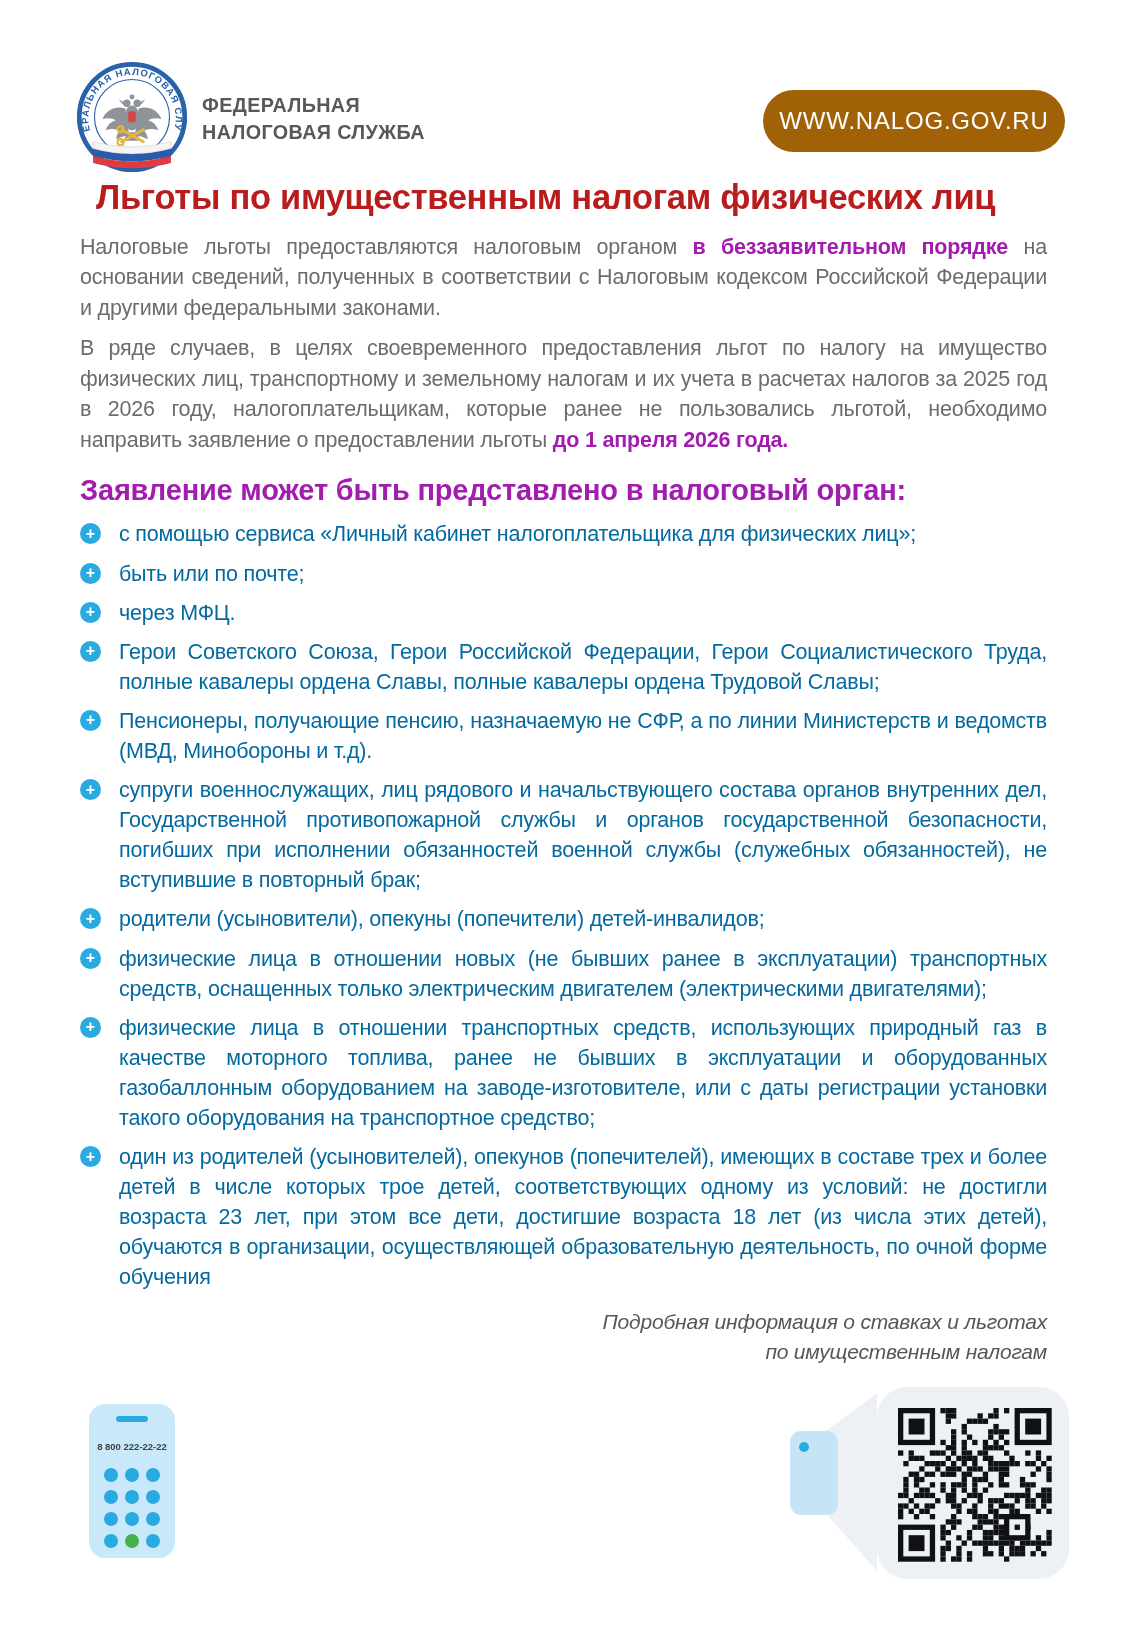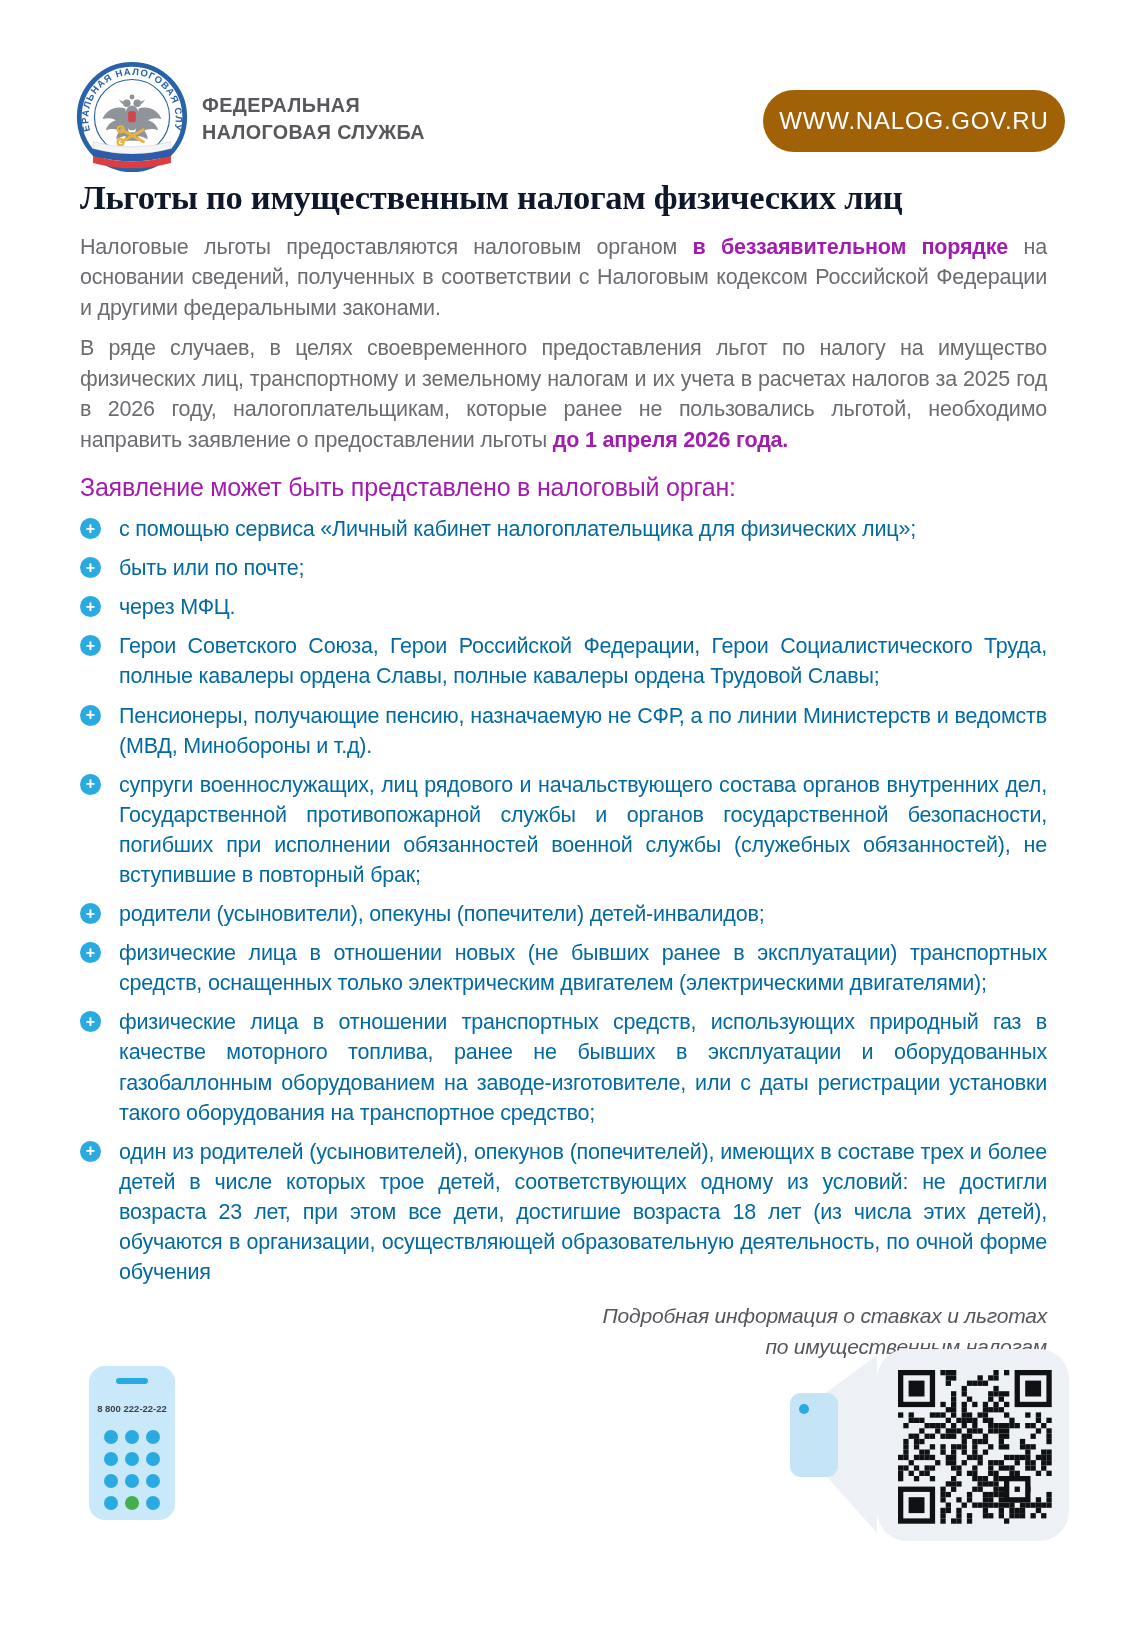--- a/index.html
+++ b/index.html
@@ -19,50 +19,50 @@
   .site-btn{
     position:absolute; right:60px; top:90px; width:302px; height:62px;
     background:#a16207; border-radius:31px; border:none; cursor:pointer;
     display:flex; align-items:center; justify-content:center;
     color:#ffffff; font-size:24px; letter-spacing:.8px;
     font-family:"Liberation Sans", sans-serif;
   }
   
   .content{padding:0 78px 0 80px;}
   h1.title{
-    margin:6px 0 14px 0; font-size:34.5px; font-weight:700;
-    color:#0f172a; letter-spacing:-.3px; line-height:1.15;font-family:Liberation Serif, serif;
+    margin:6px 0 14px 16px; font-size:34.5px; font-weight:700;
+    color:#b91c1c; letter-spacing:-.3px; line-height:1.15;
   }
   p.body{
     margin:0 0 10px 0; font-size:21.5px; line-height:1.42;
     text-align:justify; color:#6A6C70; letter-spacing:-.2px;
   }
   p.body b, h2.subhead{color:#a21caf;}
   h2.subhead{
-    margin:16px 0 8px 0; font-size:25px; font-weight:400;
+    margin:16px 0 8px 0; font-size:29px; font-weight:700;
     line-height:1.35; text-align:justify; letter-spacing:-.2px;
   }
   ul.bullets{list-style:none; margin:0 0 6px 0; padding:0;}
   ul.bullets li{display:flex; gap:18px; margin:9px 0; align-items:flex-start;}
   .plus-icon{
     flex:0 0 21px; width:21px; height:21px; border-radius:50%;
     background:#29ABE2; color:#fff; display:flex; align-items:center;
     justify-content:center; font-size:16px; font-weight:700; line-height:1;
     margin-top:4px; user-select:none;
   }
   .li-text{
     flex:1; font-size:21.5px; line-height:1.40; text-align:justify;
     color:#0369a1; letter-spacing:-.2px;
   }
   .note{
     margin-top:14px; text-align:right; font-style:italic;
     font-size:21px; color:#54565B; line-height:1.45; letter-spacing:-.2px;
   }
   
-  .footer{position:absolute; left:0; top:1347px; width:937px; height:210px;}
+  .footer{position:absolute; left:0; top:1385px; width:937px; height:210px;}
   .phone-illustration{position:absolute; left:88px; top:18px;}
   .phone-block{position:absolute; left:205px; top:40px;}
   .phone-number{
     font-size:42px; font-weight:700; color:#46484C; letter-spacing:.5px;
   }
   .phone-caption{
     margin-top:12px; font-size:22px; color:#54565B; line-height:1.35;
   }
   .qr-illustration{position:absolute; left:782px; top:0px;}
 </style>

